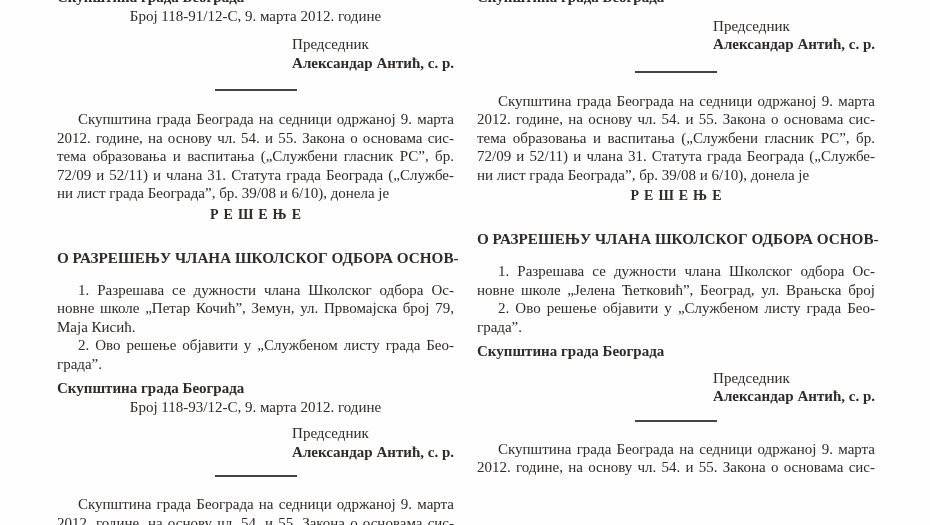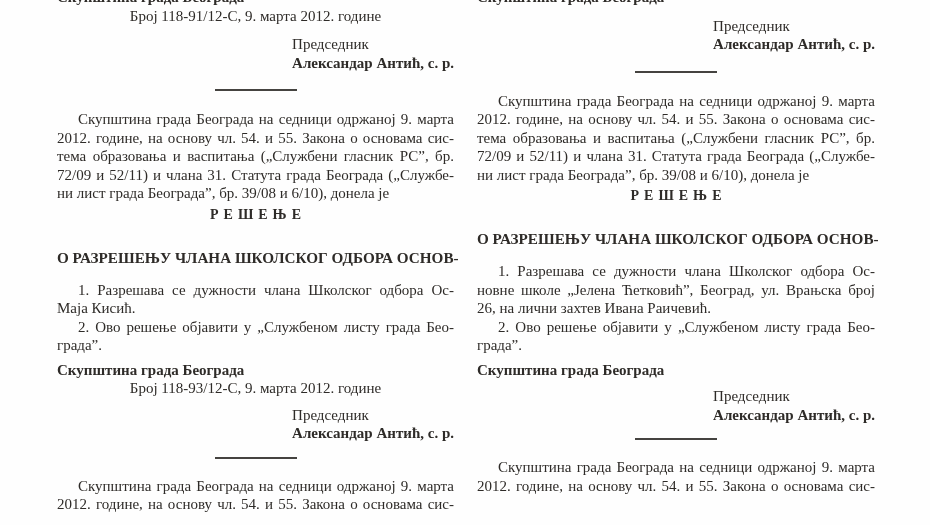--- a/index.html
+++ b/index.html
@@ -108,20 +108,21 @@
     </div>
 
   <h2 class="decision-heading">РЕШЕЊЕ</h2>
 
   <div class="decision-subtitle">
       <div class="subline">О РАЗРЕШЕЊУ ЧЛАНА ШКОЛСКОГ ОДБОРА ОСНОВ-</div>
     </div>
 
   <div class="paragraph items">
       <div class="tline first">1. Разрешава се дужности члана Школског одбора Ос-</div>
+      <div class="tline">новне школе „Петар Кочић”, Земун, ул. Првомајска број 79,</div>
       <div class="tline last">Маја Кисић.</div>
     </div>
   <div class="paragraph items2" style="margin-top:0">
       <div class="tline first">2. Ово решење објавити у „Службеном листу града Бео-</div>
       <div class="tline last">града”.</div>
     </div>
 
   <div class="org-line second">Скупштина града Београда</div>
   <div class="number-line">Број 118-93/12-С, 9. марта 2012. године</div>
   <div class="sig-block second">
@@ -156,21 +157,20 @@
 
   <h2 class="decision-heading">РЕШЕЊЕ</h2>
 
   <div class="decision-subtitle">
       <div class="subline">О РАЗРЕШЕЊУ ЧЛАНА ШКОЛСКОГ ОДБОРА ОСНОВ-</div>
     </div>
 
   <div class="paragraph items">
       <div class="tline first">1. Разрешава се дужности члана Школског одбора Ос-</div>
       <div class="tline">новне школе „Јелена Ћетковић”, Београд, ул. Врањска број</div>
-      <div class="tline last">26, на лични захтев Ивана Раичевић.</div>
     </div>
   <div class="paragraph items2" style="margin-top:0">
       <div class="tline first">2. Ово решење објавити у „Службеном листу града Бео-</div>
       <div class="tline last">града”.</div>
     </div>
 
   <div class="org-line second">Скупштина града Београда</div>
   <div class="sig-block second">
     <div class="sig-role">Председник</div>
     <div class="sig-name">Александар Антић, с. р.</div>

